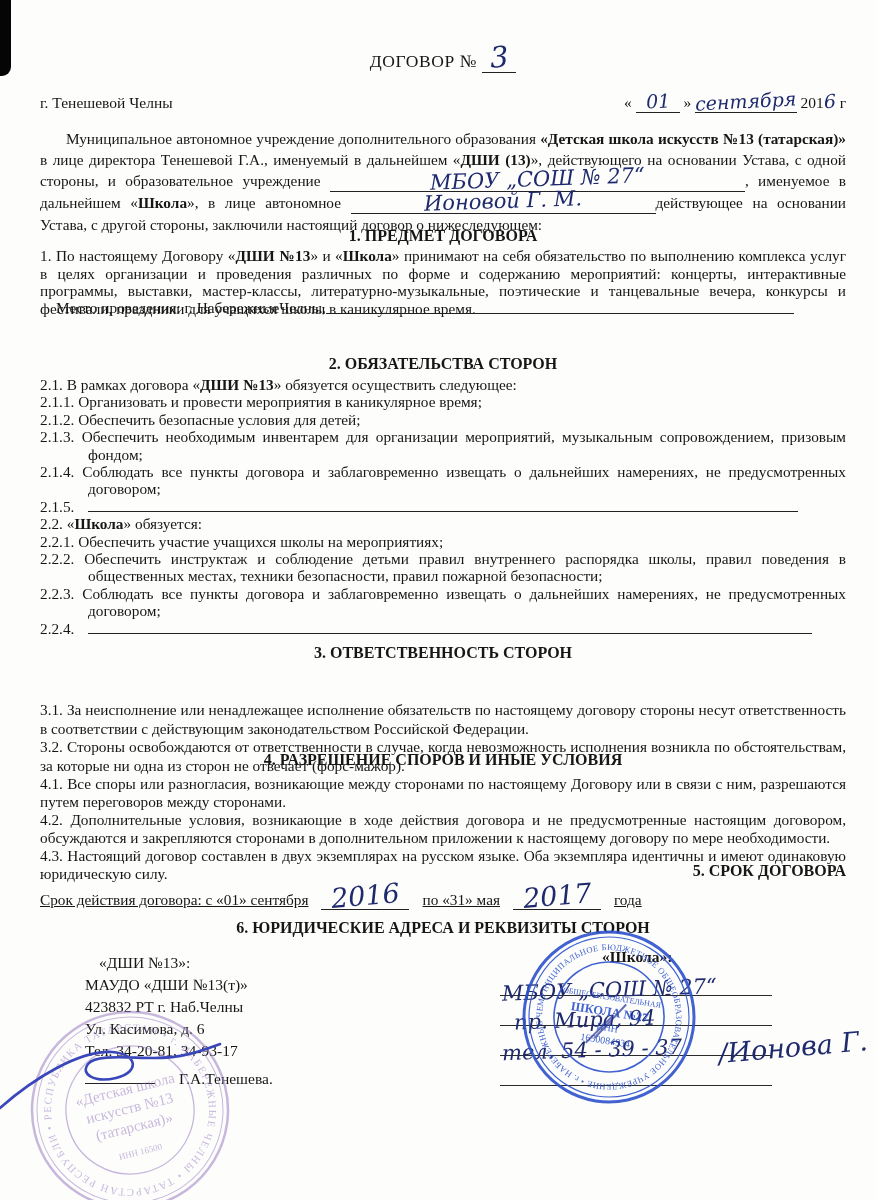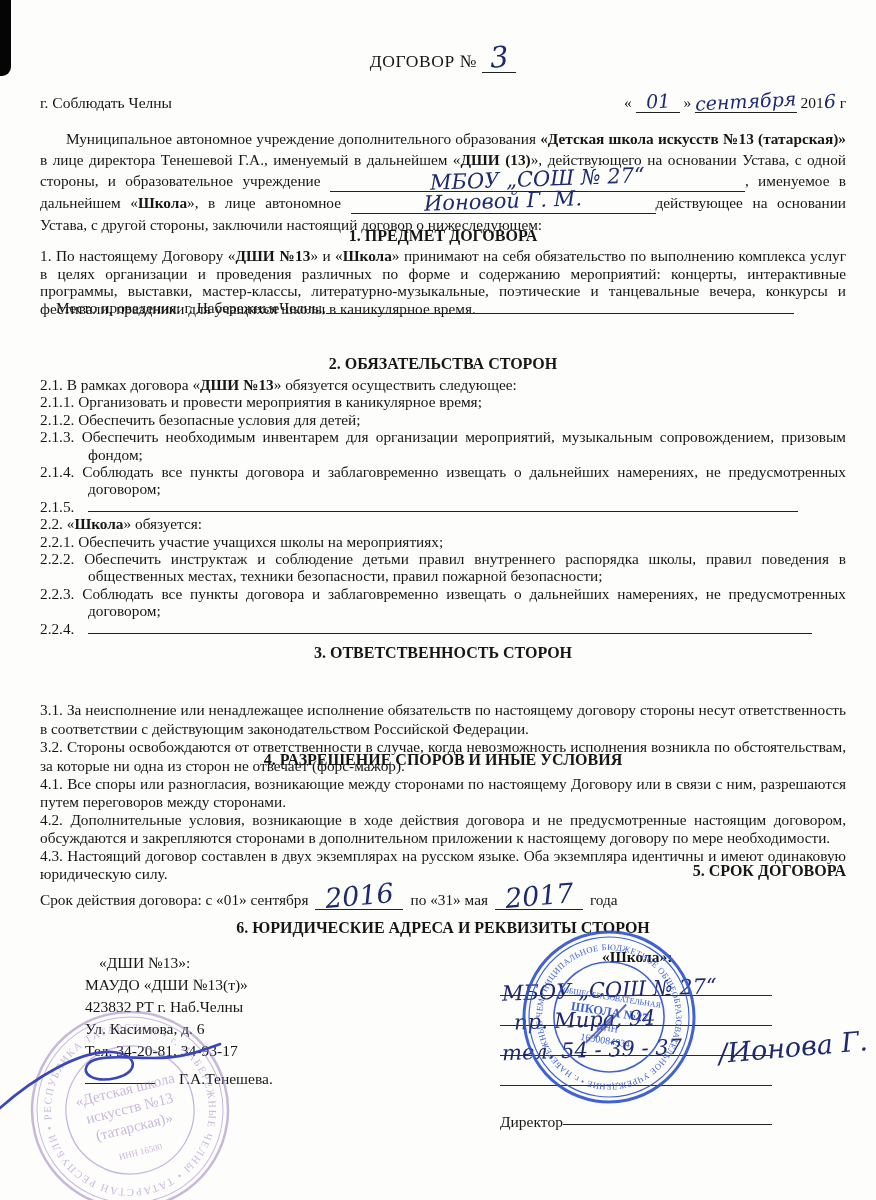--- a/index.html
+++ b/index.html
@@ -29,21 +29,21 @@
   .place-row{top:299px;display:flex;font-size:15.3px;margin-left:16px;}
   .fill{flex:1;border-bottom:1.3px solid #222;transform:translateY(-3px);}
   .h2{top:355px;}
   .items{top:376px;line-height:17.4px;}
   .items p{margin:0;padding-left:48px;text-indent:-48px;text-align:justify;}
   .blank-row{display:flex;}
   .h3{top:644px;} .p3{top:701px;line-height:18.6px;}
   .h4{top:751px;} .p4{top:775px;line-height:18px;}
   .p3 p,.p4 p{margin:0;}
   .h5{top:862px;padding-left:118px;text-align:right;}
-  .term-row{top:891px;font-size:15.3px;display:flex;align-items:baseline;gap:7px;}
+  .term-row{top:891px;font-size:15.3px;display:flex;align-items:baseline;gap:13px;text-decoration:underline;}
   .yr-blank{display:inline-block;border-bottom:1.3px solid #222;min-width:88px;text-align:center;}
   .hw-year{font-size:27px;line-height:8px;display:inline-block;transform:rotate(-5deg);}
   .h6{top:919px;}
 
   .addresses{top:944px;height:256px;font-size:15.5px;}
   .dshi-col{position:absolute;left:45px;top:8px;line-height:22px;}
   .dshi-col .col-title{font-weight:normal;margin-left:14px;}
   .sign-row{margin-top:6px;display:flex;align-items:baseline;}
   .sign-blank{display:inline-block;width:70px;border-bottom:1.3px solid #222;}
   .signer-name{margin-left:24px;}
@@ -67,21 +67,21 @@
 
 <div class="page">
   <div class="scan-corner"></div>
 
   <div class="abs doc-title">
     <span>ДОГОВОР  №</span>
     <span class="num"><span class="hw big">3</span></span>
   </div>
 
   <div class="abs meta-row">
-    <span>г. Соблюдать Челны</span>
+    <span>г. Тенешевой Челны</span>
     <span class="date-line">
       <span>«</span>
       <span class="blank d-day"><span class="hw hw-date">01</span></span>
       <span>»</span>
       <span class="blank d-month"><span class="hw hw-date">сентября</span></span>
       <span>201</span><span class="hw hw-date">6</span>
       <span>г</span>
     </span>
   </div>
 
@@ -163,24 +163,20 @@
       <div class="rrow">
           <span class="hw hw-row">МБОУ „СОШ  № 27“</span>
         </div>
       <div class="rrow">
           <span class="hw hw-row" style="left:14px;">пр. Мира, 94</span>
         </div>
       <div class="rrow">
           <span class="hw hw-row">тел.  54 - 39 - 37</span>
         </div>
       <div class="rrow"></div>
-      <div class="dir-row">
-        <span>Директор</span>
-        <span class="fill"></span>
-      </div>
       <span class="school-sig hw">/Ионова Г. М</span>
     </div>
   </div>
 
   <div class="overlays">
 
     <svg class="stamp stamp-dshi" width="204" height="204" viewBox="0 0 204 204">
       <g fill="none" stroke="#9678c2">
         <circle cx="102" cy="102" r="98" stroke-width="2.5"></circle>
         <circle cx="102" cy="102" r="93" stroke-width="1"></circle>

